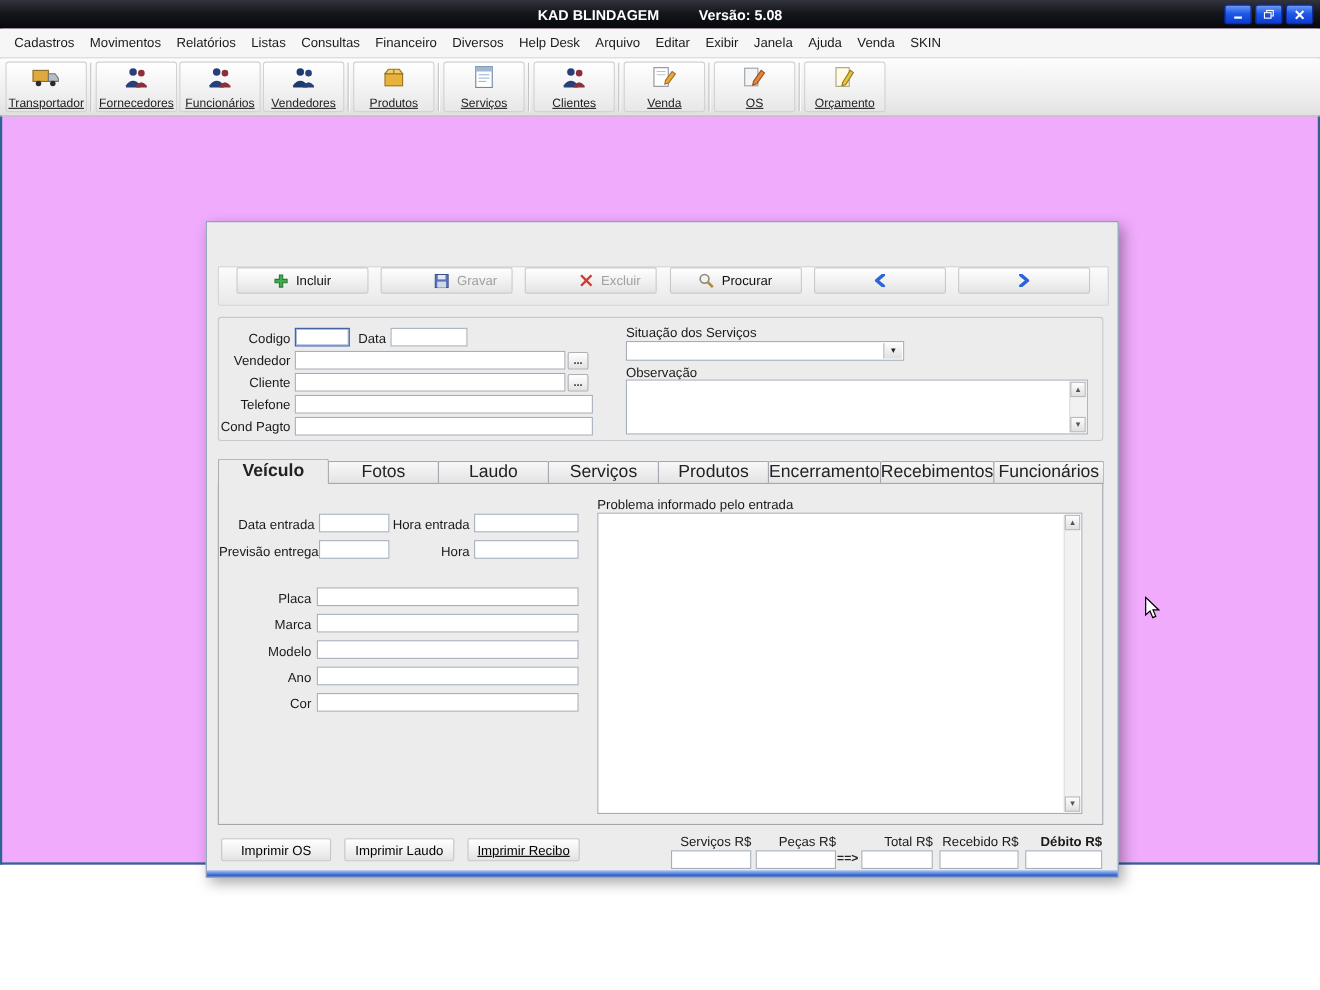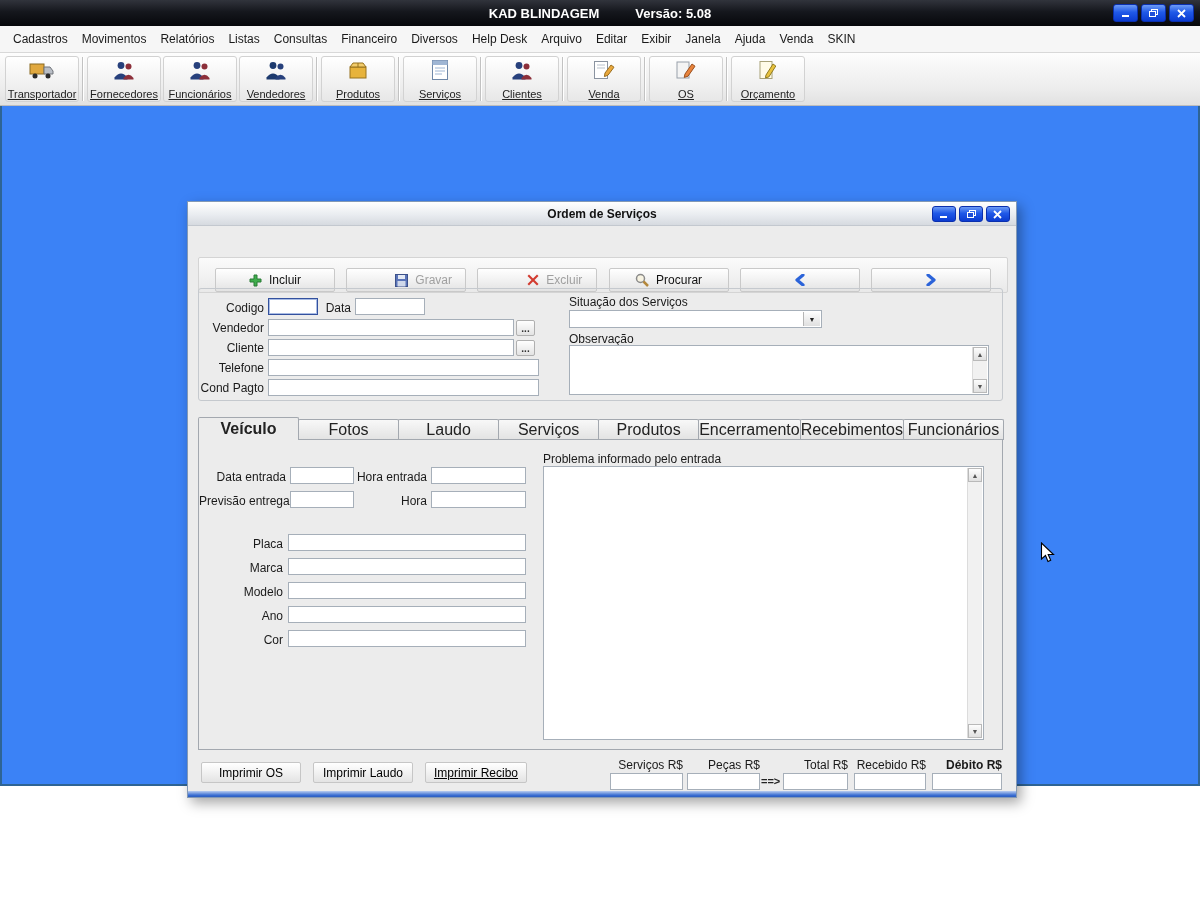--- a/index.html
+++ b/index.html
@@ -1,18 +1,18 @@
 <!DOCTYPE html>
 <html><head>
 <meta charset="utf-8">
 <style>
   * { margin:0; padding:0; box-sizing:border-box; }
   html,body { width:1200px; height:900px; overflow:hidden; }
   body { font-family:"Liberation Sans", sans-serif; font-size:12px; color:#1a1a1a; }
-  .screen { position:relative; width:1200px; height:786px; background:#3b82f6;
+  .screen { position:relative; width:1200px; height:786px; background:#f0abfc;
             border-left:2px solid #2e6494; border-right:2px solid #2e6494; border-bottom:2px solid #2e6494; }
 
   
   .main-titlebar { position:absolute; top:0; left:-2px; width:1200px; height:26px;
       background:linear-gradient(180deg,#31343c 0%,#15171d 45%,#06070b 100%);
       display:flex; align-items:center; justify-content:center; color:#fff; font-size:13px; font-weight:bold; }
   .main-version { margin-left:36px; }
   .caption-group { position:absolute; right:6px; top:4px; display:flex; gap:3px; }
   .cap-btn { width:25px; height:18px; border:1px solid #0a2fae; border-radius:3px;
       background:linear-gradient(180deg,#6d9bf5,#2059e8 45%,#0b3bd0);
@@ -42,21 +42,21 @@
       font-weight:bold; color:#111; }
   .os-caption { position:absolute; right:6px; top:4px; display:flex; gap:3px; }
   .os-cap-btn { width:24px; height:16px; border:1px solid #0a2fae; border-radius:3px;
       background:linear-gradient(180deg,#6d9bf5,#2059e8 45%,#0b3bd0);
       display:flex; align-items:center; justify-content:center; cursor:pointer; }
   .os-bottom-edge { position:absolute; left:0; right:0; bottom:0; height:6px;
       background:linear-gradient(180deg,#b9cdf0,#3a6ed2 70%,#2b5cc0); }
 
   .os-toolbar { position:absolute; left:10px; top:40px; width:810px; height:36px;
       border:1px solid #d4d4d4; border-radius:2px; background:linear-gradient(180deg,#fbfbfb,#e9e9e9);
-      display:flex; align-items:flex-end; justify-content:space-between; padding:0 16px;margin-top:15px; }
+      display:flex; align-items:flex-start; justify-content:space-between; padding:0 16px; }
   .os-act-btn { width:120px; height:24px; border:1px solid #c9c9c9; border-radius:2px;
       background:linear-gradient(180deg,#ffffff,#efefef 60%,#e3e3e3); font-family:inherit;
       display:flex; align-items:center; justify-content:center; gap:7px; font-size:12px; color:#111; cursor:pointer; }
   .os-act-btn.disabled { color:#a0a0a0;padding-left:35px; }
   .act-icon { display:flex; align-items:center; }
 
   .gb { position:absolute; border:1px solid #c5c9ce; border-radius:3px; }
   #gb-header { left:10px; top:86px; width:805px; height:113px; }
 
   .lbl { position:absolute; white-space:nowrap; color:#1a1a1a; }
@@ -261,41 +261,20 @@
         <svg width="22" height="22" viewBox="0 0 22 22">
             <rect x="3" y="2.5" width="12" height="17" fill="#fffbe8" stroke="#a8a278"></rect>
             <path d="M9,16 l7,-11 l2.8,2 l-7,11 l-3.4,0.8 z" fill="#e9c23d" stroke="#8f7a1e"></path>
           </svg>
       </span>
       <span class="tb-label">Orçamento</span>
     </button>
   </div>
 
   <div class="os-window">
-    <div class="os-titlebar">
-      <span>Ordem de Serviços</span>
-      <div class="os-caption">
-        <div class="os-cap-btn">
-          <svg width="10" height="9">
-              <rect x="1" y="6" width="7" height="2" fill="#fff"></rect>
-            </svg>
-        </div>
-        <div class="os-cap-btn">
-          <svg width="11" height="10">
-              <rect x="3.5" y="1.5" width="6" height="5" fill="none" stroke="#fff"></rect>
-              <rect x="1.5" y="3.5" width="6" height="5" fill="#1f4fd8" stroke="#fff"></rect>
-            </svg>
-        </div>
-        <div class="os-cap-btn">
-          <svg width="10" height="9">
-              <path d="M1,1 L8,8 M8,1 L1,8" stroke="#fff" stroke-width="1.8"></path>
-            </svg>
-        </div>
-      </div>
-    </div>
 
     <div class="os-toolbar">
       <button class="os-act-btn">
         <span class="act-icon">
           <svg width="13" height="13" viewBox="0 0 13 13">
               <path d="M5,1 h3 v4 h4 v3 h-4 v4 h-3 v-4 h-4 v-3 h4 z" fill="#3fae4d" stroke="#2a7a36"></path>
             </svg>
         </span>
         <span>Incluir</span>
       </button>

